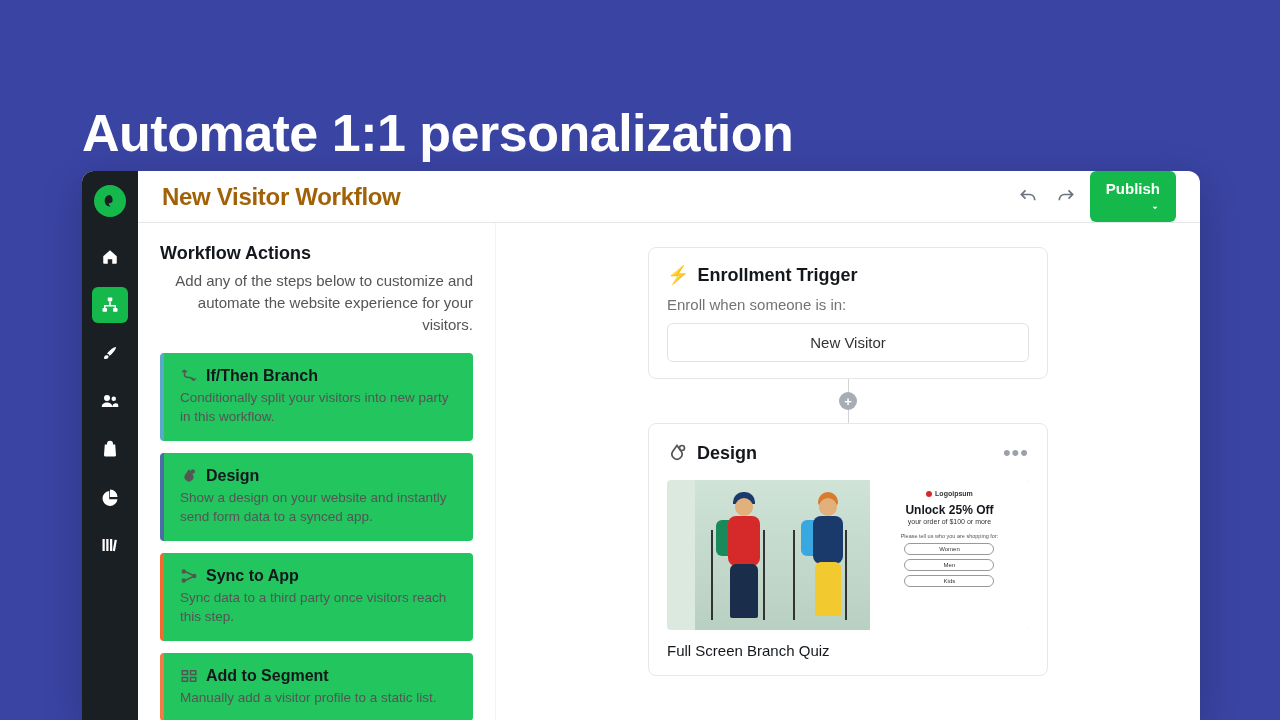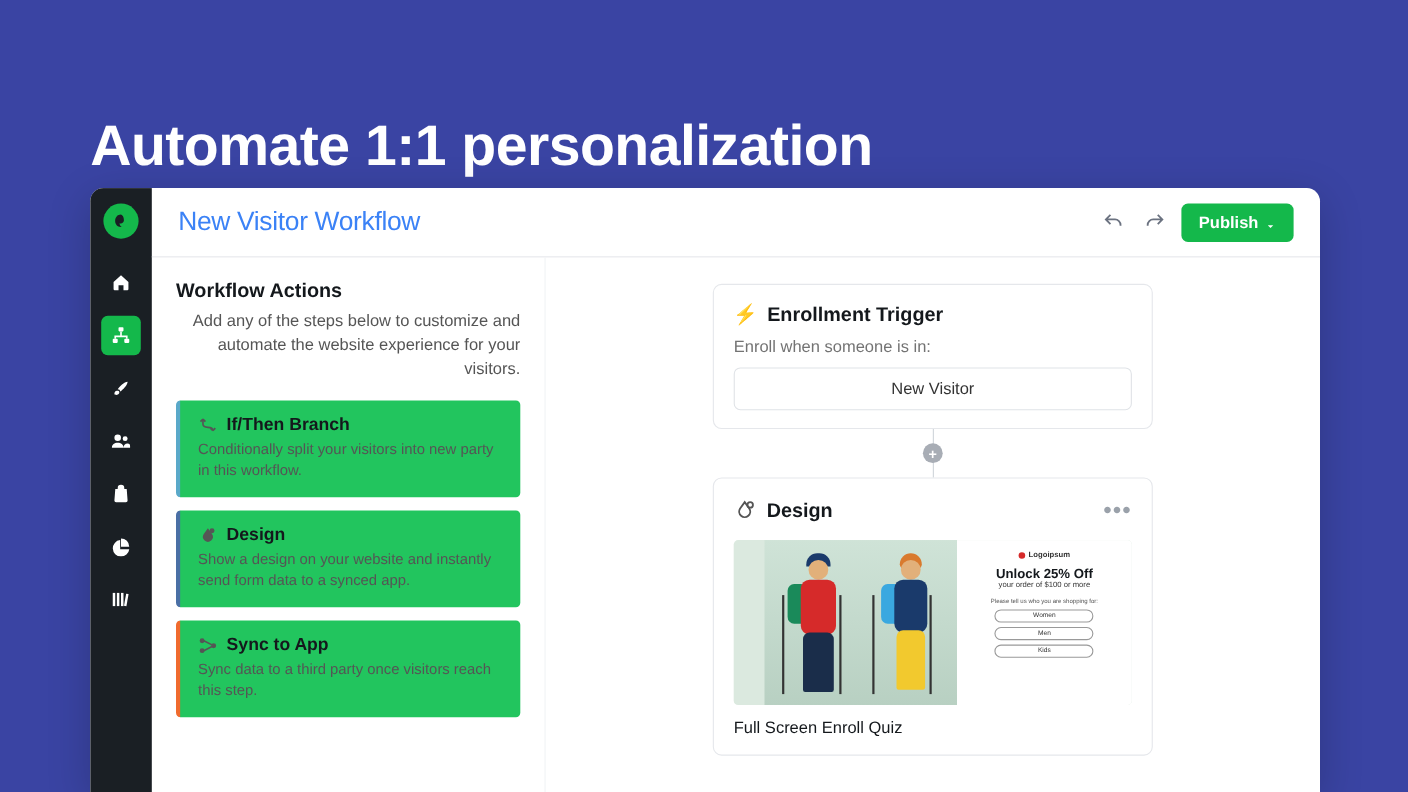--- a/index.html
+++ b/index.html
@@ -68,34 +68,34 @@
   .header {
     height:63px;
     border-bottom:1px solid #e5e7eb;
     display:flex;
     align-items:center;
     padding:0 24px;
     justify-content:space-between;
   }
   .header h1 {
     font-size:24px;
-    font-weight:400;
+    font-weight:700;
     letter-spacing:-0.3px;
-    color:#3b82f6;
+    color:#a16207;
   }
   .header-right { display:flex; align-items:center; gap:10px; }
   .icon-btn {
     width:28px;height:28px;border:none;background:none;cursor:pointer;
     color:#6b7280;display:flex;align-items:center;justify-content:center;
     font-size:18px;
   }
   .publish-btn {
     background:#14b84b;color:#fff;border:none;border-radius:6px;
     padding:9px 16px;font-size:15px;font-weight:600;cursor:pointer;
-    display:flex;align-items:flex-end;gap:6px;
+    display:flex;align-items:flex-end;gap:6px;flex-direction:column;
   }
   .content {
     flex:1; display:flex;
   }
   .actions-panel {
     width:358px;
     padding:20px 22px;
     border-right:1px solid #f1f3f5;
   }
   .actions-panel h2 {
@@ -302,20 +302,32 @@
                 <circle cx="5" cy="6" r="2" fill="#555"></circle>
                 <circle cx="5" cy="18" r="2" fill="#555"></circle>
                 <circle cx="19" cy="12" r="2" fill="#555"></circle>
                 <path d="M7 6l10 5M7 18l10-5"></path>
               </svg>
             <span>Sync to App</span>
           </div>
           <div class="d">Sync data to a third party once visitors reach this step.</div>
         </div>
 
+        <div class="action-card" style="border-left-color:#ef7c45">
+          <div class="t">
+            <svg class="ic" viewBox="0 0 24 24" fill="none" stroke="#555" stroke-width="2">
+                <rect x="3" y="5" width="7" height="5"></rect>
+                <rect x="14" y="5" width="7" height="5"></rect>
+                <rect x="3" y="14" width="7" height="5"></rect>
+                <rect x="14" y="14" width="7" height="5"></rect>
+              </svg>
+            <span>Add to Segment</span>
+          </div>
+          <div class="d">Manually add a visitor profile to a static list.</div>
+        </div>
       </div>
 
       <div class="canvas">
         <div class="node">
           <div class="node-title">
             <span class="bolt">⚡</span>
             <span>Enrollment Trigger</span>
           </div>
           <div class="node-sub">Enroll when someone is in:</div>
           <div class="node-field">New Visitor</div>
@@ -364,19 +376,19 @@
             <div class="preview-right">
               <div class="pr-logo">Logoipsum</div>
               <div class="pr-h">Unlock 25% Off</div>
               <div class="pr-sub">your order of $100 or more</div>
               <div class="pr-q">Please tell us who you are shopping for:</div>
               <div class="pill">Women</div>
               <div class="pill">Men</div>
               <div class="pill">Kids</div>
             </div>
           </div>
-          <div class="design-caption">Full Screen Enroll Quiz</div>
+          <div class="design-caption">Full Screen Branch Quiz</div>
         </div>
 
       </div>
     </div>
   </div>
 </div>
 
 </body></html>

